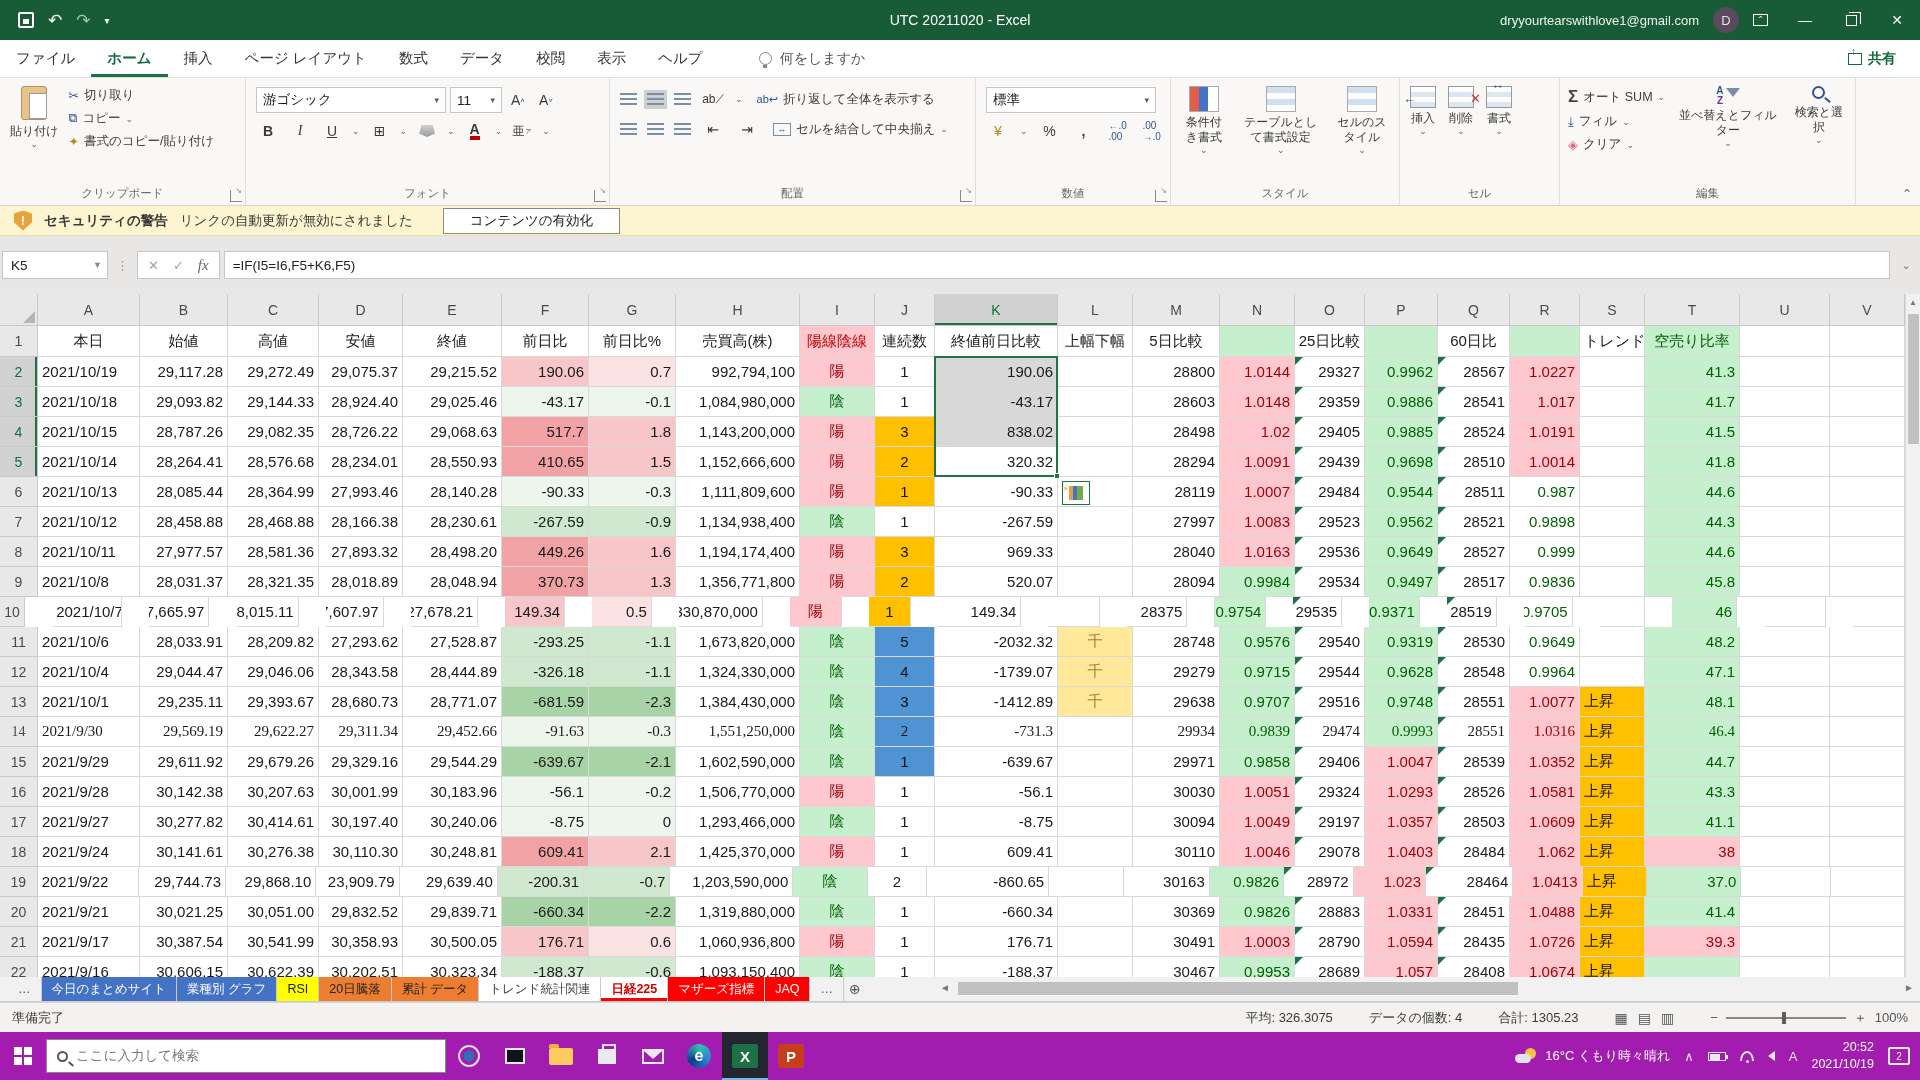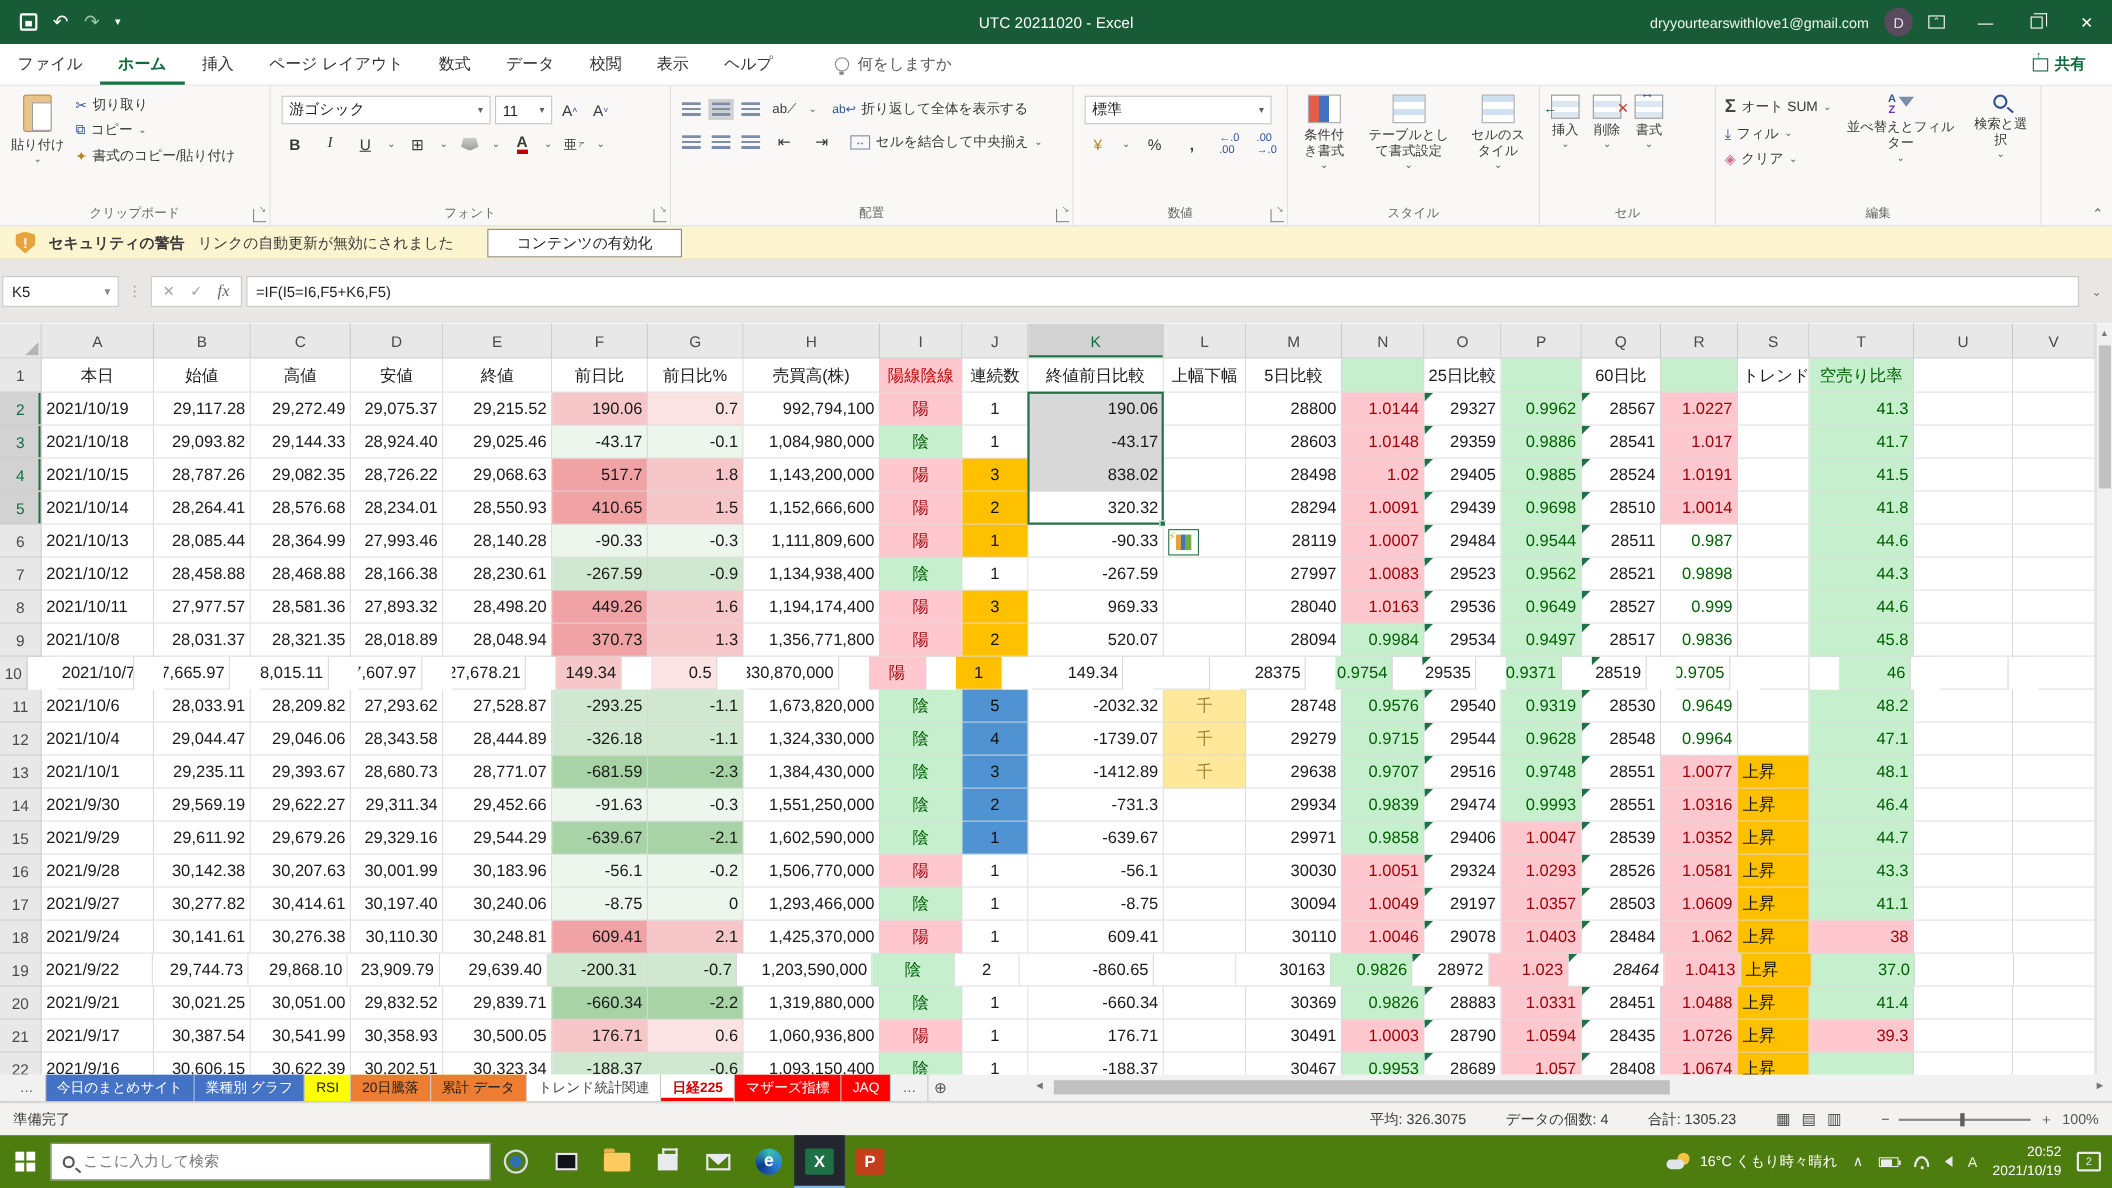--- a/index.html
+++ b/index.html
@@ -128,21 +128,21 @@
 
   
   .statusbar { position:absolute; left:0; top:1002px; width:1920px; height:30px; background:#f3f2f1; border-top:1px solid #d8d6d3; display:flex; align-items:center; font-size:13px; color:#3b3a39; padding:0 12px; }
   .sb-right { margin-left:auto; display:flex; align-items:center; gap:36px; }
   .sb-views { display:flex; gap:10px; font-size:14px; color:#555; }
   .zoomslider { display:flex; align-items:center; gap:8px; color:#555; }
   .z-track { width:120px; height:2px; background:#8a8886; position:relative; }
   .z-thumb { position:absolute; left:56px; top:-5px; width:4px; height:12px; background:#605e5c; }
 
   
-  .taskbar { position:absolute; left:0; top:1032px; width:1920px; height:48px; background:#4d7c0f; display:flex; align-items:center; color:#fff; }
+  .taskbar { position:absolute; left:0; top:1032px; width:1920px; height:48px; background:#a21caf; display:flex; align-items:center; color:#fff; }
   .tb-btn { width:46px; height:48px; display:flex; align-items:center; justify-content:center; }
   .win-logo { display:grid; grid-template-columns:8px 8px; grid-template-rows:8px 8px; gap:2px; }
   .win-logo div { background:#fff; }
   .tb-search { width:400px; height:34px; background:#fff; border:1px solid #8a8886; display:flex; align-items:center; gap:8px; padding-left:10px; color:#767676; font-size:13.5px; }
   .mag-d { width:11px; height:11px; border:2px solid #555; border-radius:50%; position:relative; }
   .mag-d::after { content:""; position:absolute; left:9px; top:10px; width:6px; height:2px; background:#555; transform:rotate(40deg); }
   .cortana { width:22px; height:22px; border:2px solid #d8dde2; border-radius:50%; background:radial-gradient(circle at 50% 50%, #2f6fb2 0 40%, transparent 45%); }
   .taskview { width:20px; height:16px; border:2px solid #e8e8e8; position:relative; background:#101319; }
   .taskview::before { content:""; position:absolute; left:-6px; top:-6px; width:20px; height:16px; border:2px solid #9aa0a6; z-index:-1; }
   .folder { width:24px; height:17px; background:#ffca5f; border-radius:2px; position:relative; }
@@ -788,21 +788,21 @@
         <div class="g-cell al-r c-g" style="width: 75px;">0.9707</div>
         <div class="g-cell al-r c-tri" style="width: 70px;">29516</div>
         <div class="g-cell al-r c-g" style="width: 73px;">0.9748</div>
         <div class="g-cell al-r c-tri" style="width: 72px;">28551</div>
         <div class="g-cell al-r c-p" style="width: 70px;">1.0077</div>
         <div class="g-cell al-l c-o" style="width: 65px;">上昇</div>
         <div class="g-cell al-r c-g" style="width: 95px;">48.1</div>
         <div class="g-cell al-r" style="width: 90px;"></div>
         <div class="g-cell al-r" style="width: 75px;"></div>
       </div>
-      <div class="g-row" style="height: 30px;">
+      <div class="g-row" style="height: 30px; font-family: Liberation Serif, serif;">
         <div class="g-h" style="width: 38px;">14</div>
         <div class="g-cell al-l" style="width: 102px;">2021/9/30</div>
         <div class="g-cell al-r" style="width: 88px;">29,569.19</div>
         <div class="g-cell al-r" style="width: 91px;">29,622.27</div>
         <div class="g-cell al-r" style="width: 84px;">29,311.34</div>
         <div class="g-cell al-r" style="width: 99px;">29,452.66</div>
         <div class="g-cell al-r c-n3" style="width: 87px;">-91.63</div>
         <div class="g-cell al-r c-n3" style="width: 87px;">-0.3</div>
         <div class="g-cell al-r" style="width: 124px;">1,551,250,000</div>
         <div class="g-cell al-c c-g" style="width: 75px;">陰</div>
@@ -931,21 +931,21 @@
         <div class="g-cell al-r c-n2" style="width: 87px;">-0.7</div>
         <div class="g-cell al-r" style="width: 124px;">1,203,590,000</div>
         <div class="g-cell al-c c-g" style="width: 75px;">陰</div>
         <div class="g-cell al-c" style="width: 60px;">2</div>
         <div class="g-cell al-r" style="width: 123px;">-860.65</div>
         <div class="g-cell al-c" style="width: 75px;"></div>
         <div class="g-cell al-r" style="width: 87px;">30163</div>
         <div class="g-cell al-r c-g" style="width: 75px;">0.9826</div>
         <div class="g-cell al-r c-tri" style="width: 70px;">28972</div>
         <div class="g-cell al-r c-p" style="width: 73px;">1.023</div>
-        <div class="g-cell al-r c-tri" style="width: 88px; font-style: italic;">28464</div>
+        <div class="g-cell al-r c-tri" style="width: 88px;">28464</div>
         <div class="g-cell al-r c-p" style="width: 70px;">1.0413</div>
         <div class="g-cell al-l c-o" style="width: 65px;">上昇</div>
         <div class="g-cell al-r c-g" style="width: 95px;">37.0</div>
         <div class="g-cell al-r" style="width: 90px;"></div>
         <div class="g-cell al-r" style="width: 75px;"></div>
       </div>
       <div class="g-row" style="height: 30px;">
         <div class="g-h" style="width: 38px;">20</div>
         <div class="g-cell al-l" style="width: 102px;">2021/9/21</div>
         <div class="g-cell al-r" style="width: 88px;">30,021.25</div>

